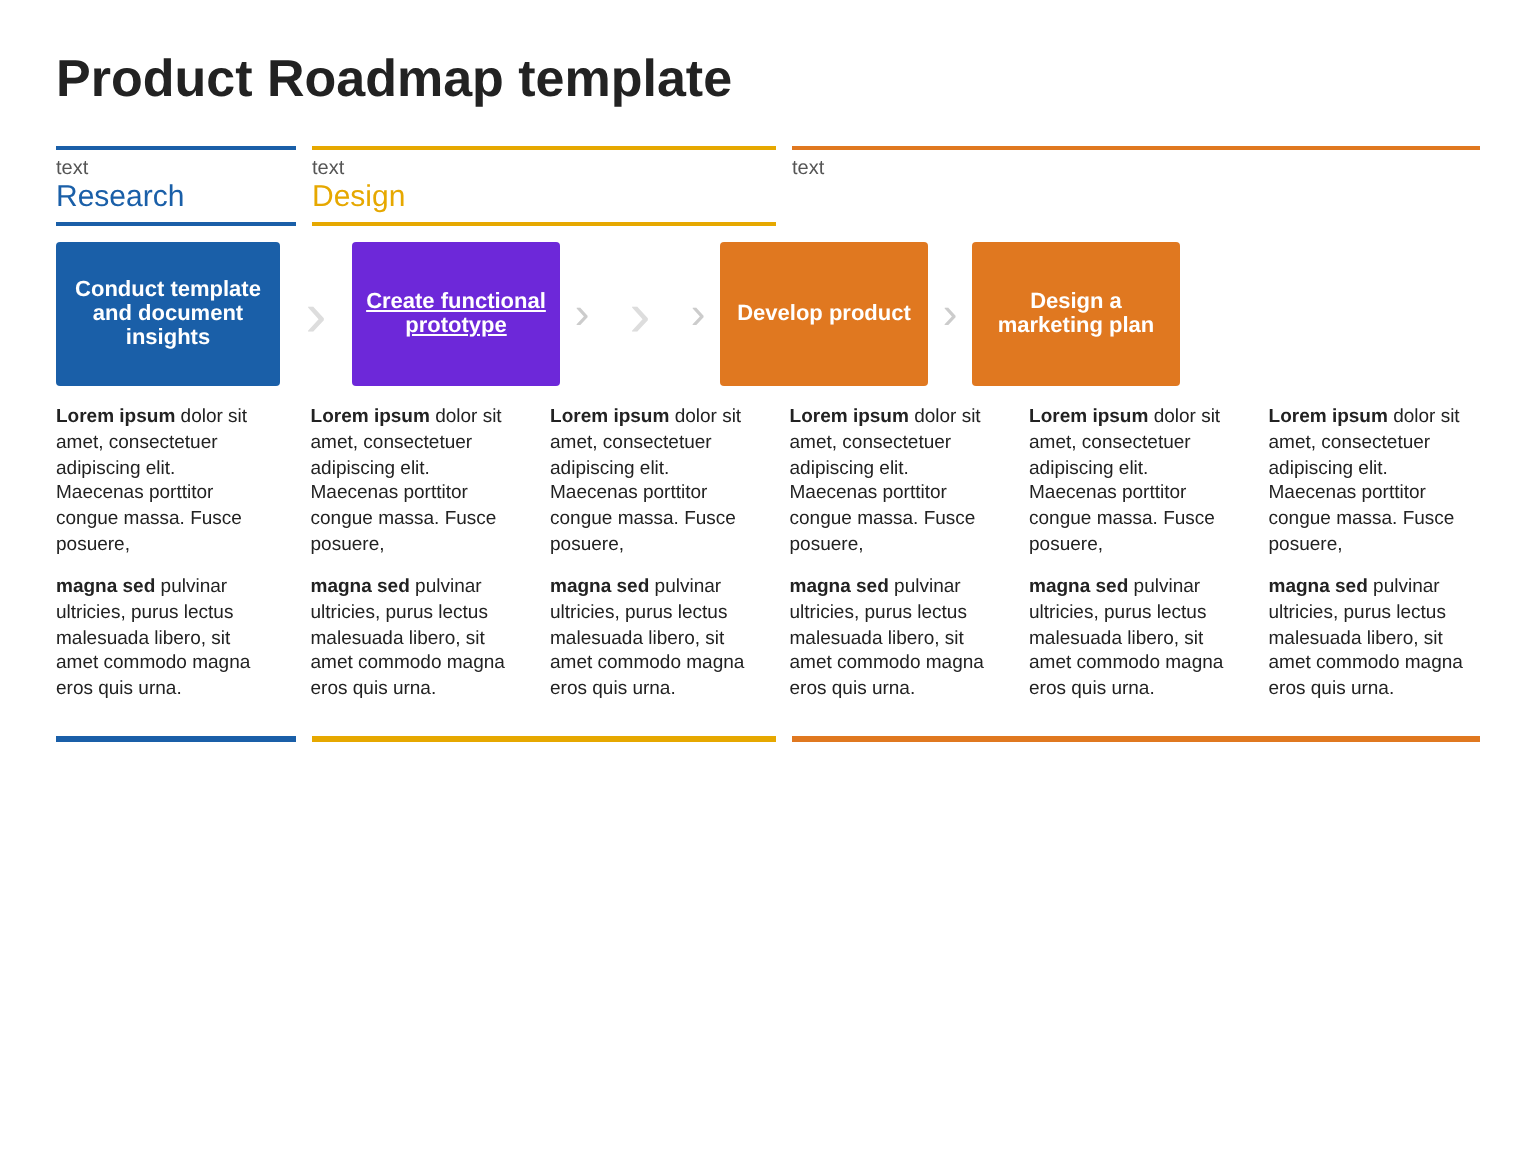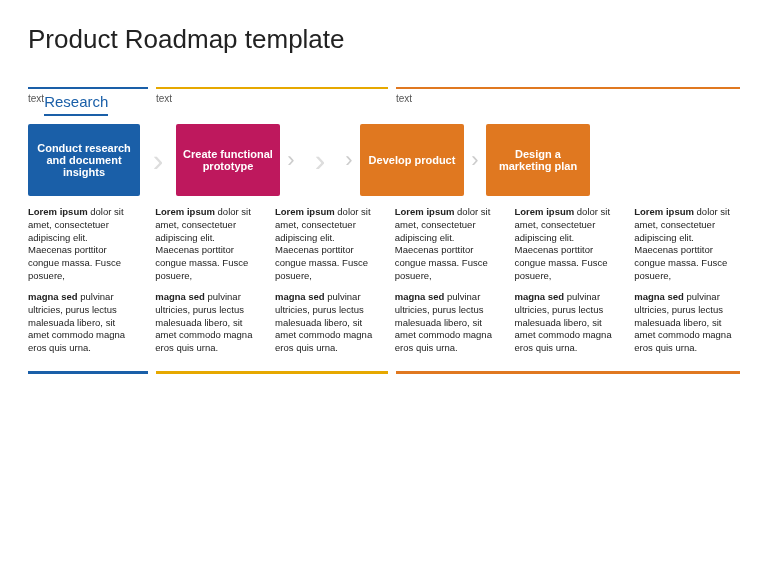--- a/index.html
+++ b/index.html
@@ -5,35 +5,35 @@
     * { box-sizing: border-box; margin: 0; padding: 0; }
     body {
       font-family: Arial, sans-serif;
       background: #fff;
       width: 768px;
       min-height: 576px;
       padding: 24px 28px 20px 28px;
     }
     h1 {
       font-size: 26px;
-      font-weight: normal;
+      font-weight: bold;
       color: #222;
-      margin-bottom: 32px;
+      margin-bottom: 18px;
     }
     .roadmap-container {
       width: 100%;
     }
     
     .phases-header {
       display: flex;
       margin-bottom: 0px;
     }
     .phase-group {
       display: flex;
-      flex-direction: row;
+      flex-direction: column;
     }
     .phase-group-research {
       width: 120px;
       margin-right: 8px;
     }
     .phase-group-design {
       width: 232px;
       margin-right: 8px;
     }
     .phase-group-develop {
@@ -67,21 +67,21 @@
       font-size: 11px;
       font-weight: bold;
       text-align: center;
       padding: 10px 6px;
       display: flex;
       align-items: center;
       justify-content: center;
       min-height: 72px;
     }
     .card.blue { background: #1a5fa8; width: 112px; }
-    .card.yellow { background: #be185d; width: 104px; }
+    .card.yellow { background: #6d28d9; width: 104px; text-decoration: underline; }
     .card.orange { background: #e07820; width: 104px; }
 
     .arrow {
       width: 18px;
       font-size: 22px;
       color: #ccc;
       text-align: center;
       flex-shrink: 0;
       margin: 0 2px;
     }
@@ -147,31 +147,32 @@
 
   <div class="phases-header">
 
     <div class="phase-group phase-group-research">
       <span class="phase-label-small">text</span>
       <span class="phase-label-large blue">Research</span>
     </div>
 
     <div class="phase-group phase-group-design">
       <span class="phase-label-small">text</span>
+      <span class="phase-label-large yellow">Design</span>
     </div>
 
     <div class="phase-group phase-group-develop">
       <span class="phase-label-small">text</span>
     </div>
   </div>
 
   <div class="cards-row">
 
     <div class="card blue">
-      <span>Conduct research and document insights</span>
+      <span>Conduct template and document insights</span>
     </div>
 
     <div class="arrow-big">›</div>
 
     <div class="card yellow">
       <span>Create functional prototype</span>
     </div>
 
     <div class="arrow">›</div>
 

